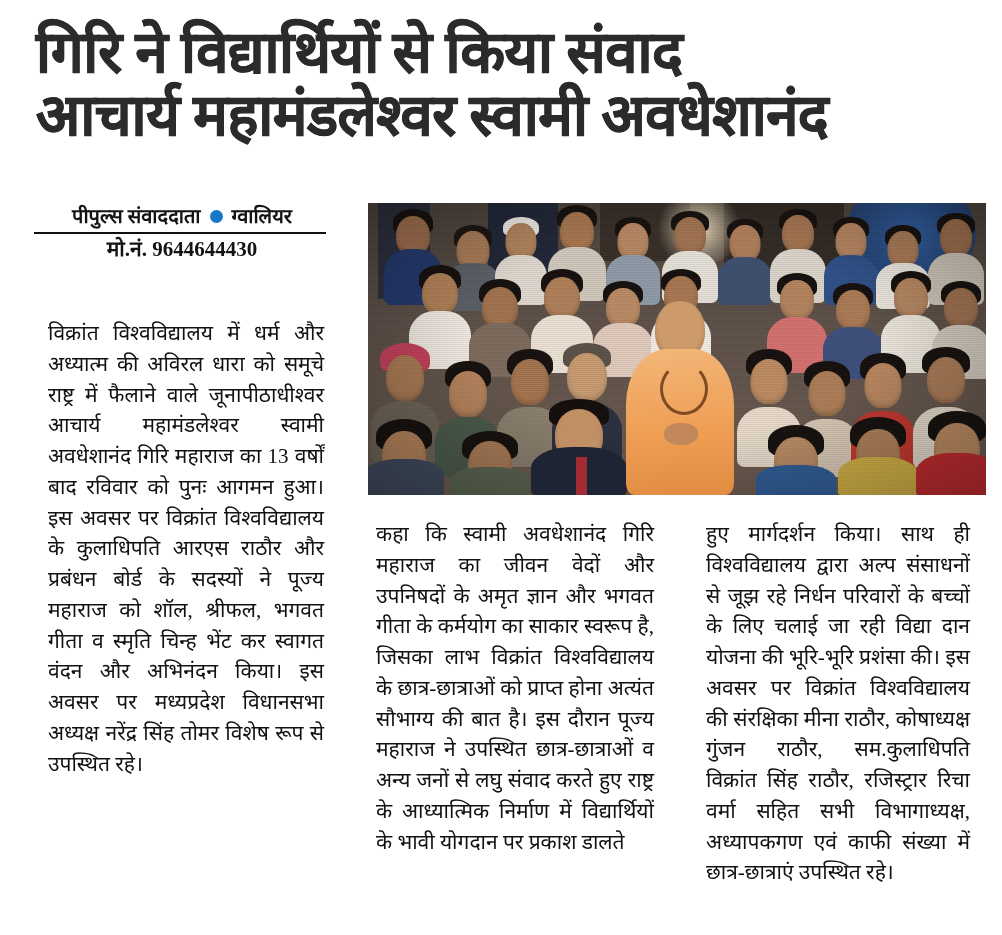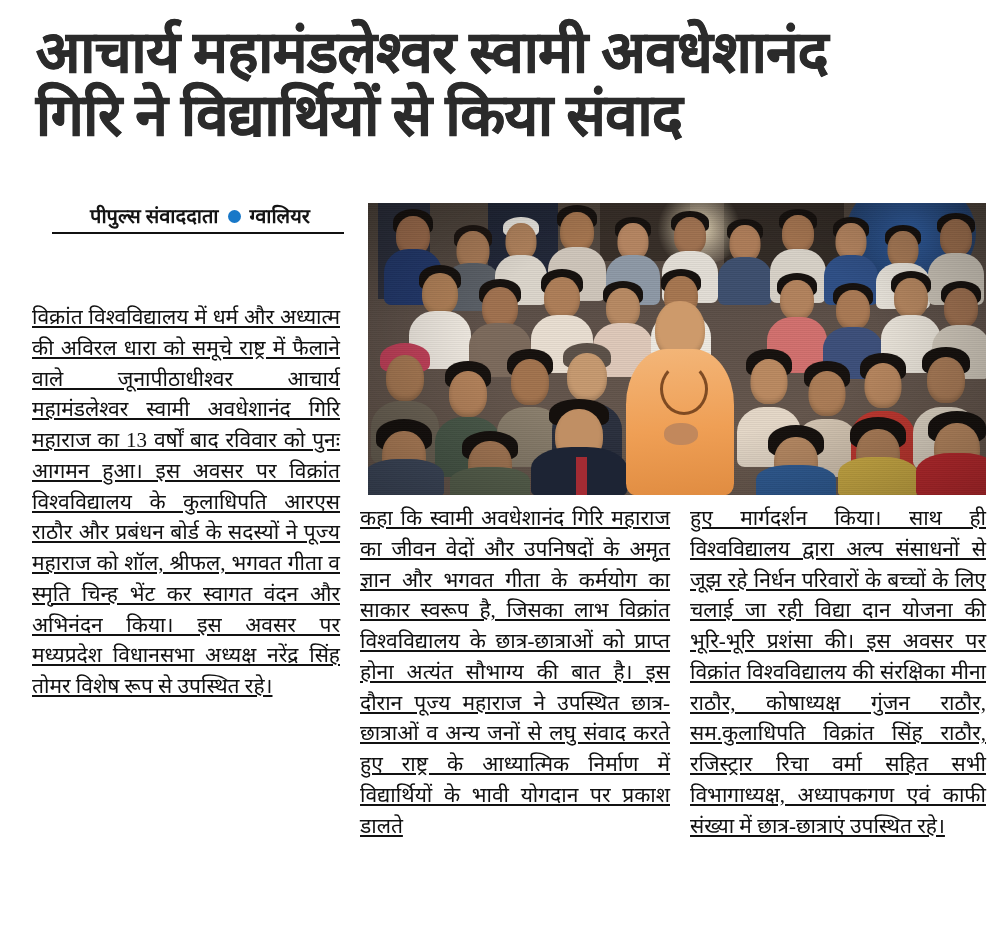--- a/index.html
+++ b/index.html
@@ -29,21 +29,21 @@
     letter-spacing: -0.5px;
     color: #2b2b2b;
     -webkit-text-stroke: 0.7px #2b2b2b;
   }
   .headline .hl-line { display: block; white-space: nowrap; }
   .headline .hl-line + .hl-line { margin-top: 6px; }
 
   
   .byline-block {
     position: absolute;
-    left: 52px;
+    left: 34px;
     top: 205px;
     width: 296px;
     text-align: center;
   }
   .byline-row {
     display: flex;
     align-items: center;
     justify-content: center;
     gap: 9px;
     font-weight: bold;
@@ -154,41 +154,42 @@
   
   .col {
     position: absolute;
     font-size: 21px;
     line-height: 1.465;
     text-align: justify;
     text-justify: inter-word;
     color: #111111;
     font-family: "Liberation Serif", "DejaVu Serif", serif;
   }
-  .col p { margin: 0; text-decoration: underline; }
+  .col p { margin: 16px; }
   .col p.indent { text-indent: 26px; }
   .col-1 { left: 32px;  top: 302px; width: 308px; }
   .col-2 { left: 360px; top: 503px; width: 310px; }
   .col-3 { left: 690px; top: 503px; width: 296px; }
 </style>
 </head>
 <body>
 
 <div class="headline">
+  <span class="hl-line">गिरि ने विद्यार्थियों से किया संवाद</span>
   <span class="hl-line">आचार्य महामंडलेश्वर स्वामी अवधेशानंद</span>
-  <span class="hl-line">गिरि ने विद्यार्थियों से किया संवाद</span>
 </div>
 
 <div class="byline-block">
   <div class="byline-row">
     <span>पीपुल्स संवाददाता</span>
     <span class="byline-dot"></span>
     <span>ग्वालियर</span>
   </div>
   <div class="byline-rule"></div>
+  <div class="byline-phone">मो.नं. 9644644430</div>
 </div>
 
 <div class="photo">
   <div class="photo-scene">
     <div class="bg-wall"></div>
     <div class="bg-panel" style="left:10px;  top:0;   width:52px;  height:96px;"></div>
     <div class="bg-panel" style="left:120px; top:0;   width:70px;  height:70px; background:rgba(20,30,52,0.8);"></div>
     <div class="bg-panel" style="left:232px; top:0;   width:90px;  height:58px; background:rgba(46,38,32,0.75);"></div>
     <div class="bg-panel" style="left:356px; top:0;   width:120px; height:66px; background:rgba(36,30,26,0.7);"></div>
     <div class="bg-blue" style="left:478px; top:-26px; width:130px; height:112px;"></div>

